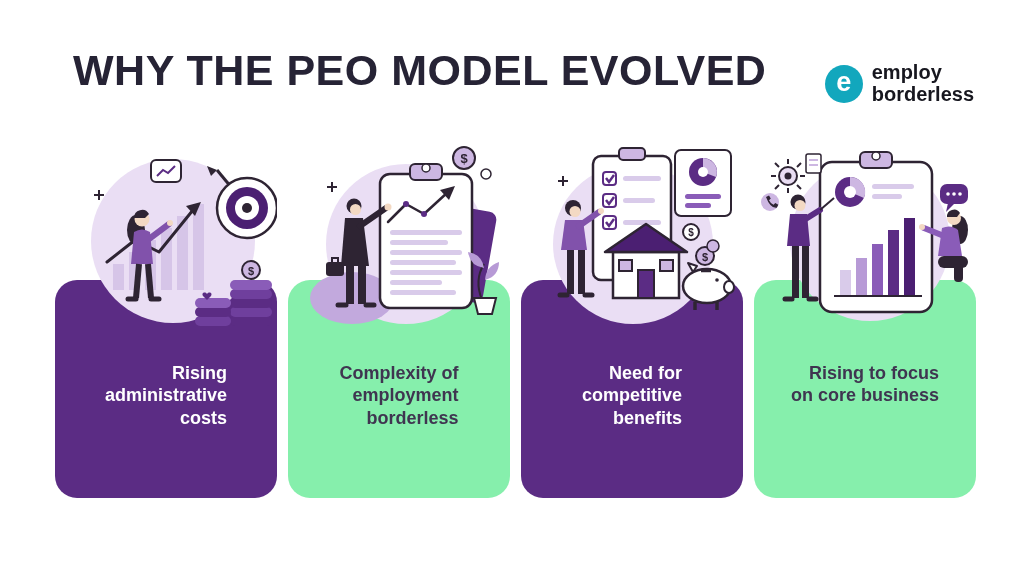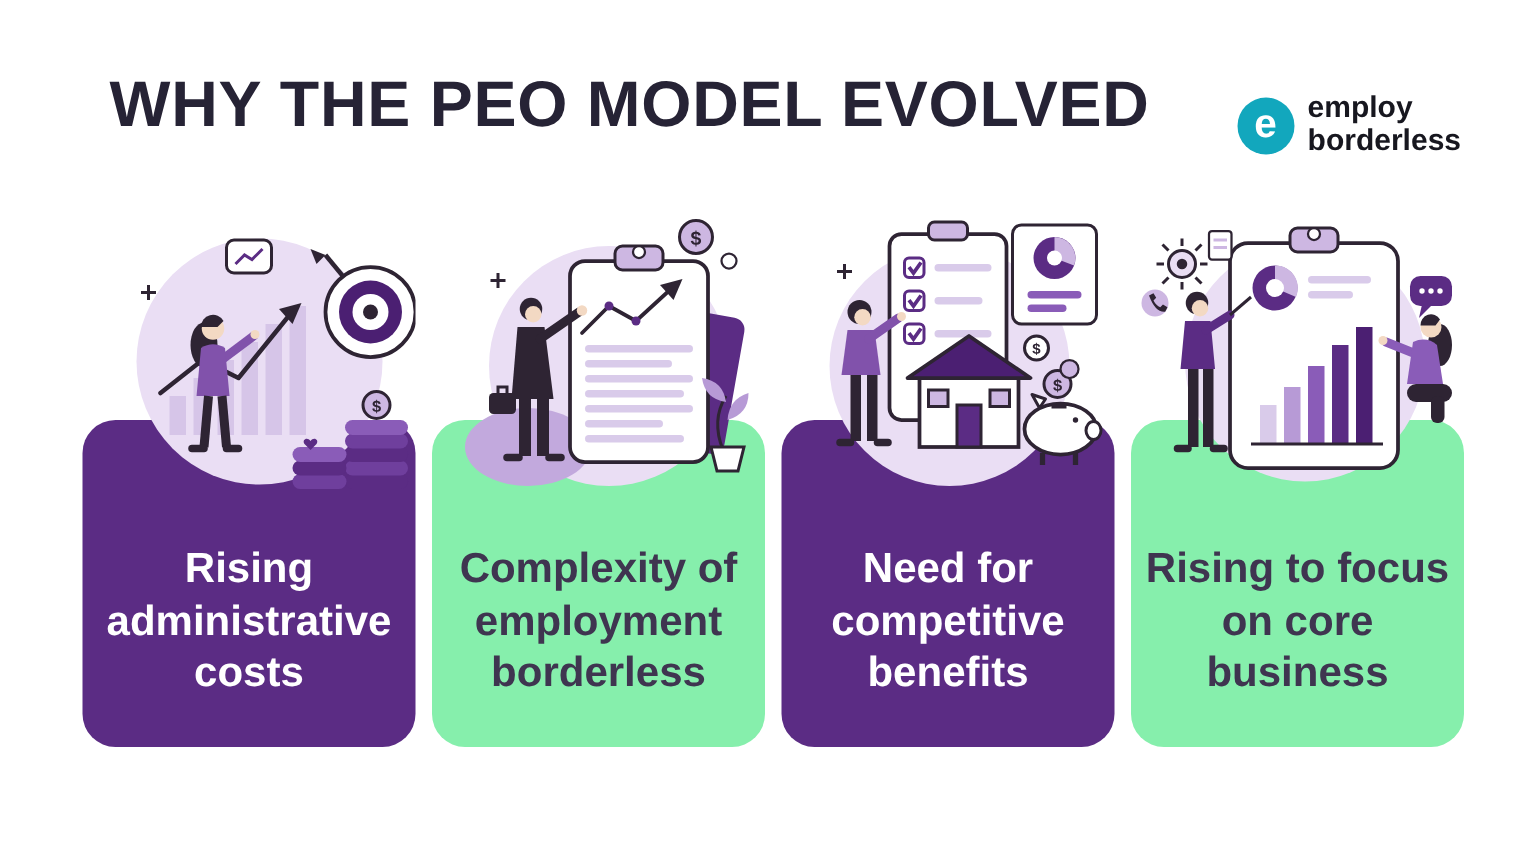--- a/index.html
+++ b/index.html
@@ -30,22 +30,22 @@
 
   .cards { position: absolute; left: 55px; top: 280px; display: flex; gap: 11px; }
   .card-col { position: relative; width: 222px; height: 218px; }
   .card {
     position: absolute; inset: 0; border-radius: 22px;
     display: flex; justify-content: center; align-items: flex-start;
   }
   .card.dark  { background: #5b2c84; }
   .card.light { background: #86efac; }
   .card-label {
-    margin-top: 82px; padding: 0 8px; text-align: center;
-    font-size: 28px; font-weight: 700; line-height: 1.24;
+    margin-top: 82px; padding: 0 8px; text-align: right;
+    font-size: 18px; font-weight: 700; line-height: 1.24;
   }
   .card.dark  .card-label { color: #ffffff; }
   .card.light .card-label { color: #3f3550; }
 
   .illus {
     position: absolute; left: 0; top: -134px;
     width: 222px; height: 195px;
   }
 </style>
 </head>

